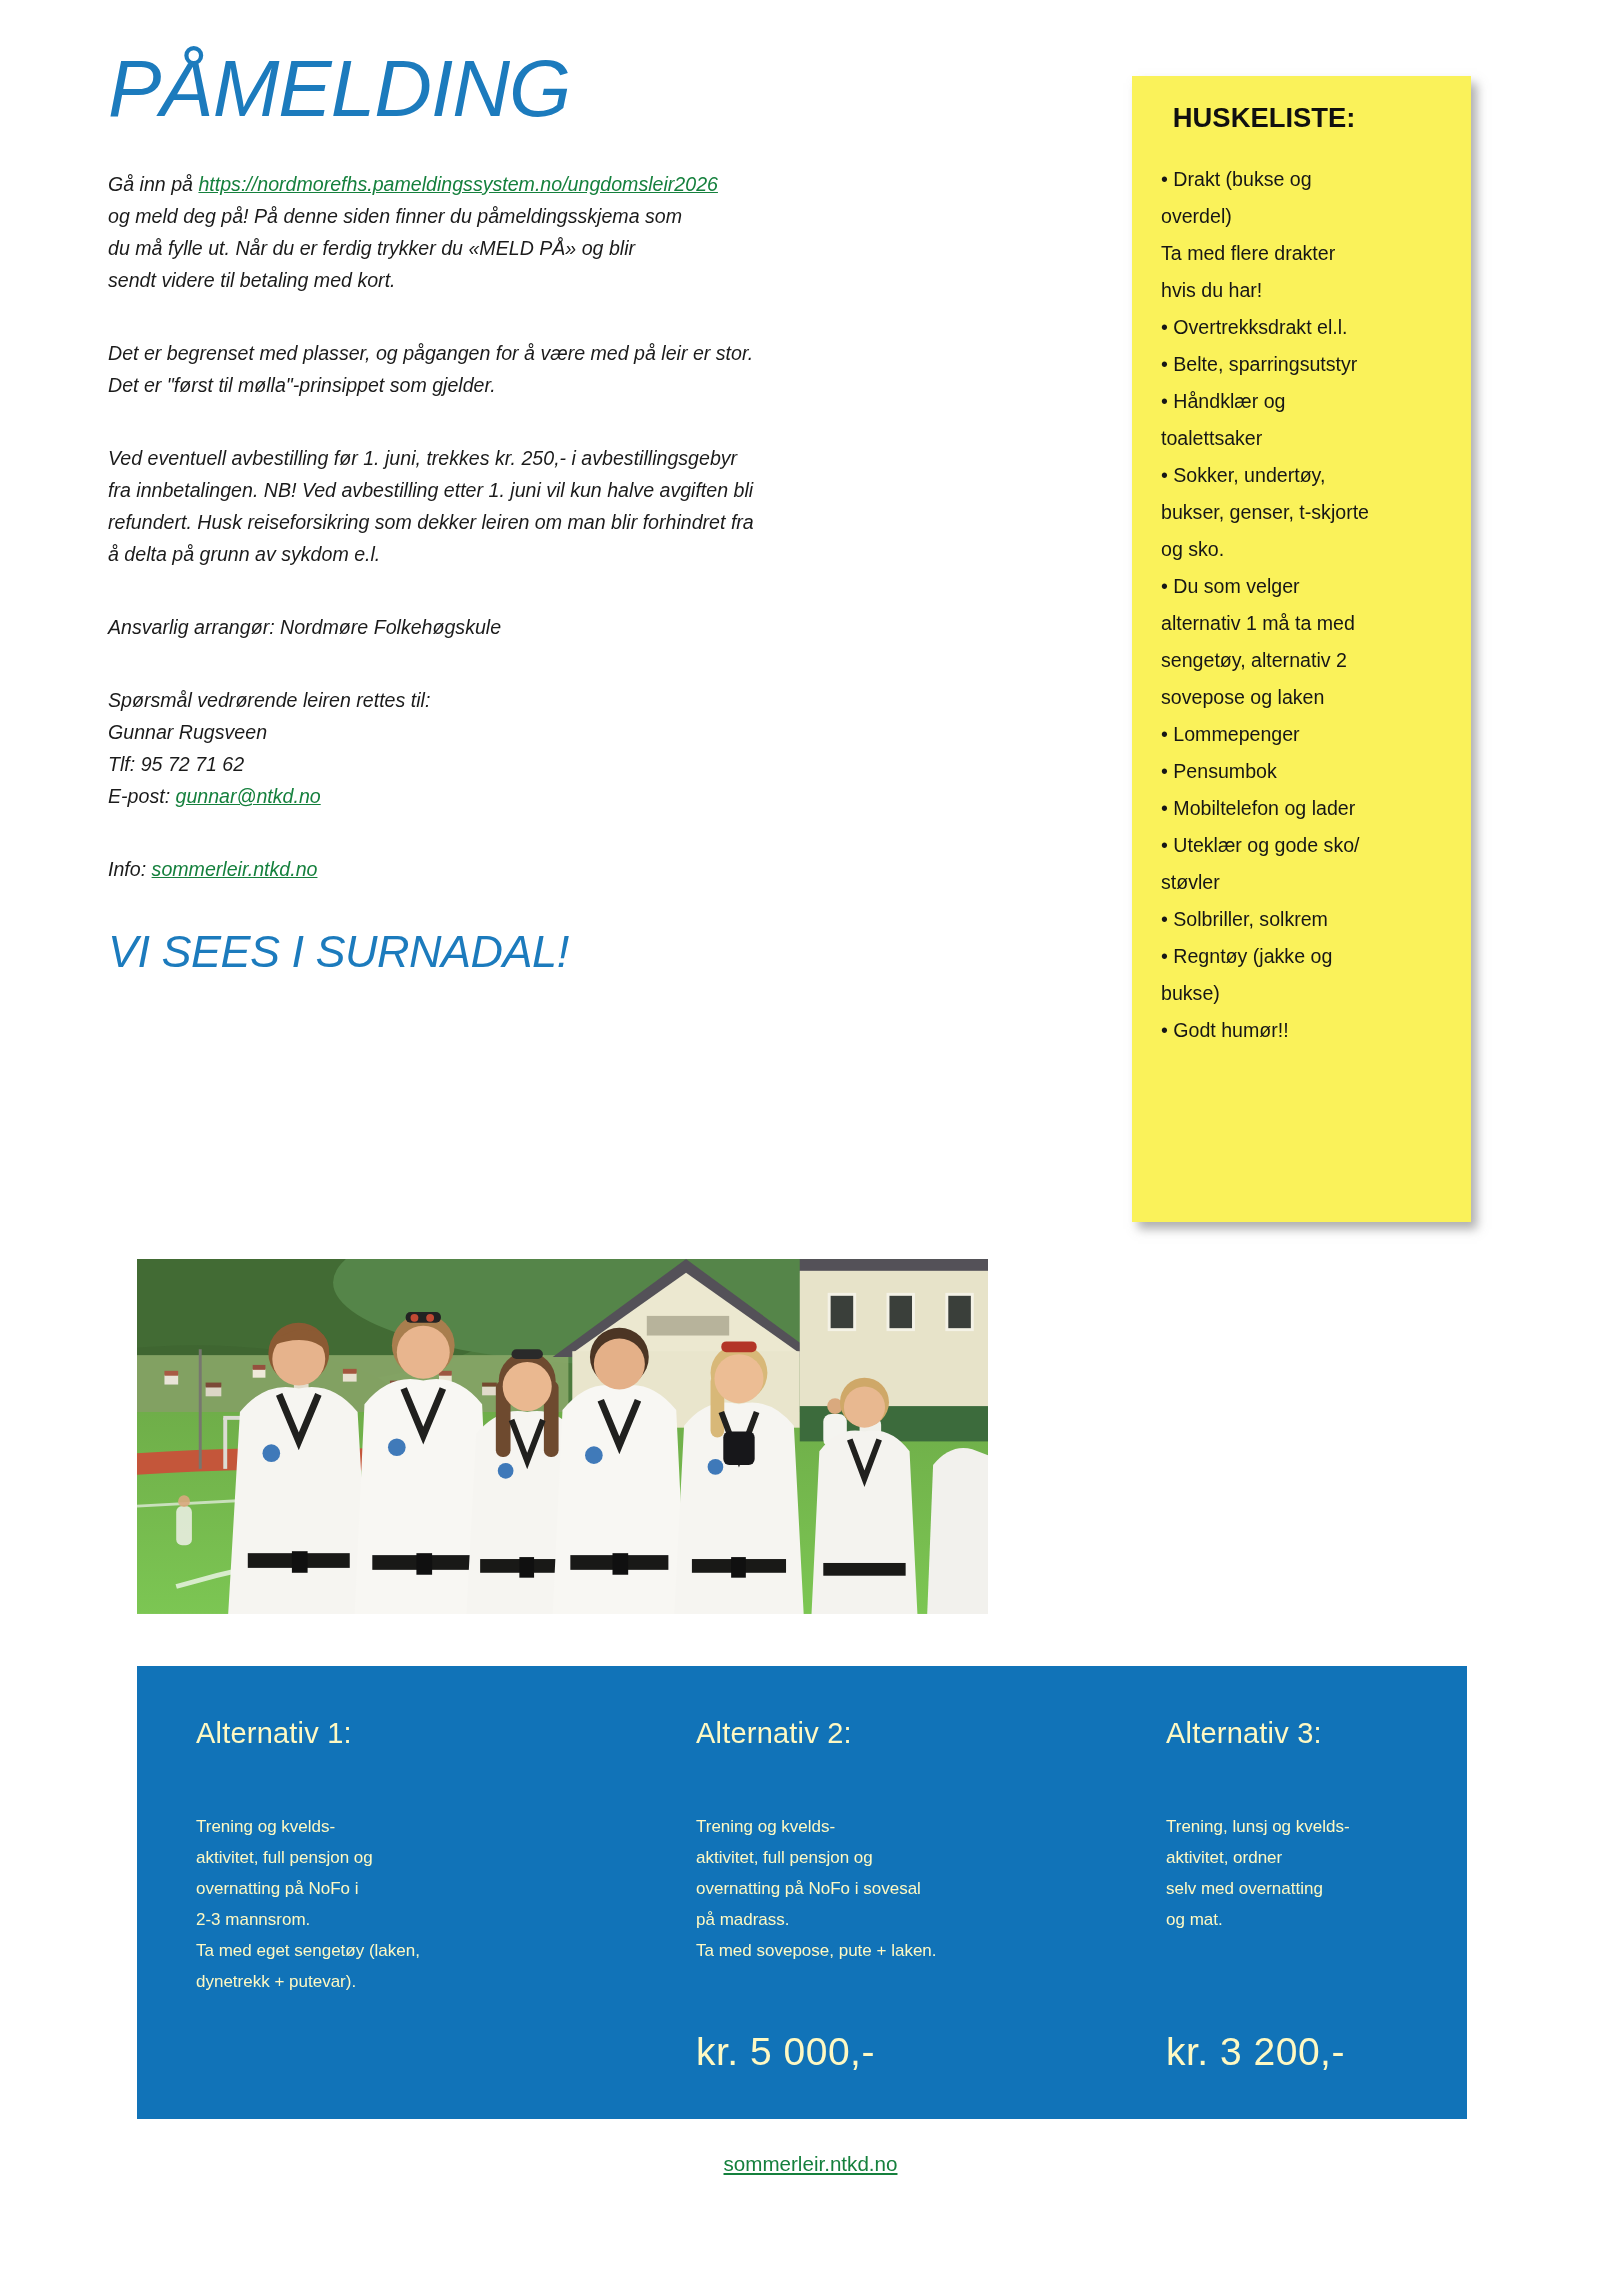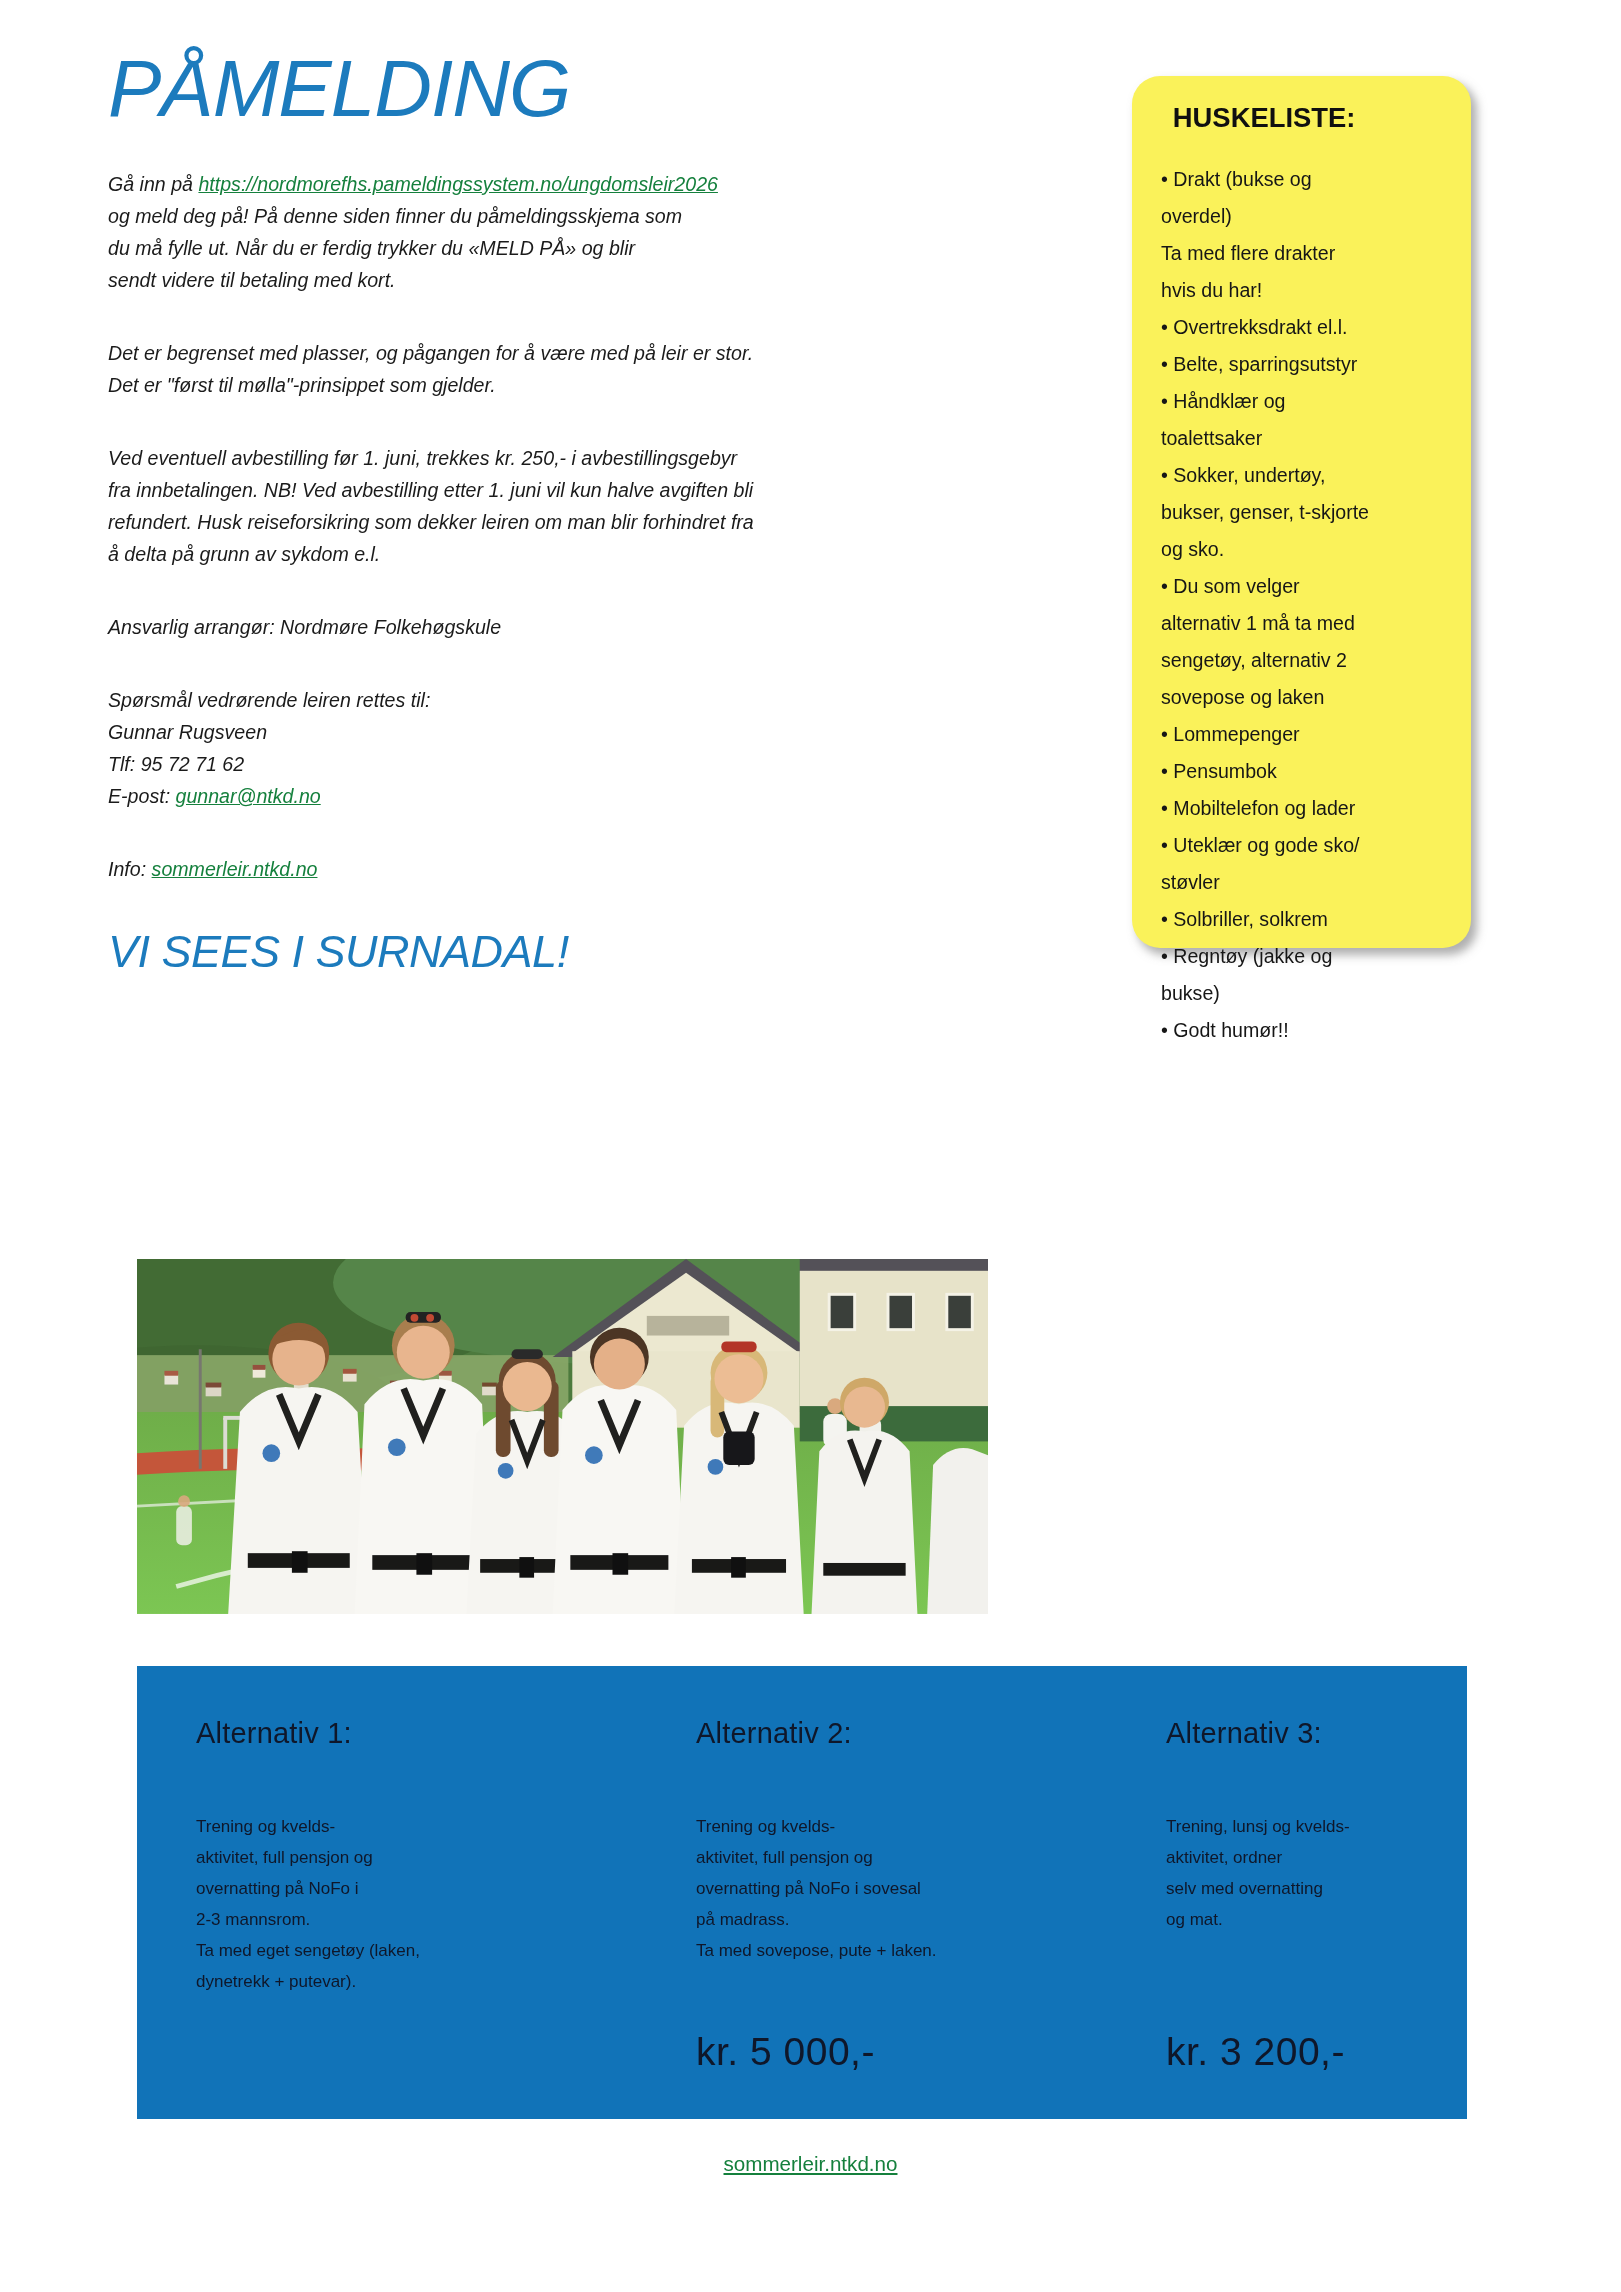--- a/index.html
+++ b/index.html
@@ -17,35 +17,34 @@
   }
   .body-text{
     font-size:19.6px;line-height:32px;white-space:pre-line;margin:0 0 41px 0;
   }
   .closing-heading{
     color:#1c7bbd;font-size:45px;font-weight:400;margin:33px 0 0 0;letter-spacing:-0.5px;
   }
 
   
   .checklist-panel{
-    position:absolute;left:1132px;top:76px;width:339px;height:872px;
+    position:absolute;left:1132px;top:76px;width:339px;height:1146px;
     background:#faf25a;box-sizing:border-box;padding:25.5px 25.5px 19.6px 29px;
     box-shadow:5.9px 6.9px 9.8px rgba(110,110,110,0.55);
-    border-radius:28px;
   }
   .checklist-title{font-size:27.4px;font-weight:700;margin:0 0 27.4px 11.8px;color:#101010;}
   .checklist-item{font-size:19.6px;line-height:37px;white-space:pre-line;color:#161616;}
 
   
   .photo-wrap{position:absolute;left:137px;top:1259px;width:851px;height:355px;overflow:hidden;}
 
   
   .pricing-panel{
     position:absolute;left:137px;top:1666px;width:1330px;height:453px;
-    background:#1173b8;box-sizing:border-box;color:#0f172a;
+    background:#1173b8;box-sizing:border-box;color:#fef9c3;
     display:grid;grid-template-columns:500px 470px 1fr;padding:51px 19.6px 45px 59px;
   }
   .alternative-card{display:flex;flex-direction:column;height:100%;}
   .alternative-heading{font-size:29px;font-weight:400;margin:0;letter-spacing:0.2px;}
   .alternative-description{
     font-size:17px;line-height:31px;margin-top:61px;white-space:pre-line;font-weight:400;
   }
   .alternative-price{font-size:39px;font-weight:400;margin-top:auto;letter-spacing:0.5px;}
 
   

